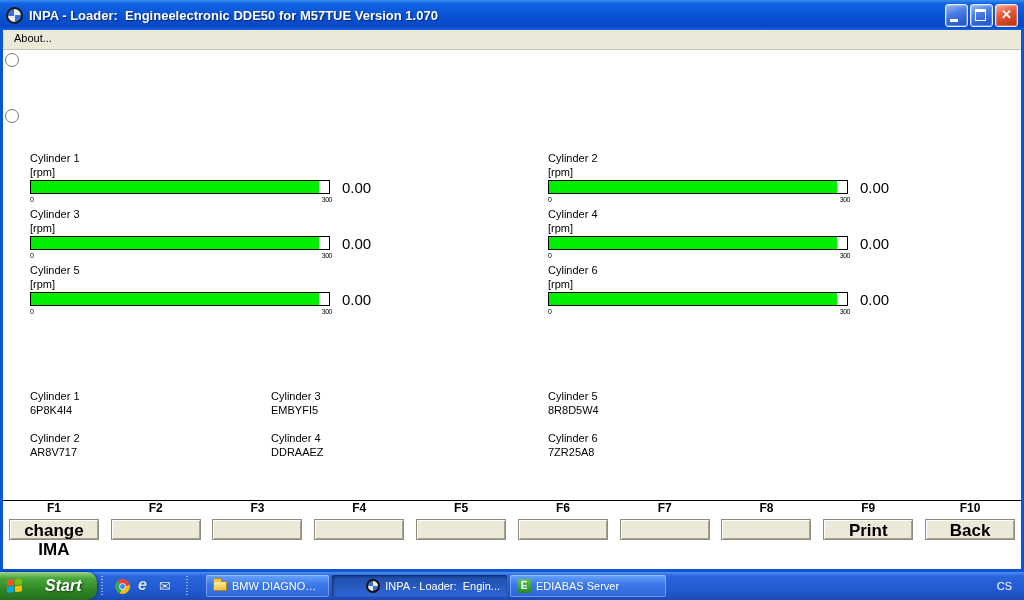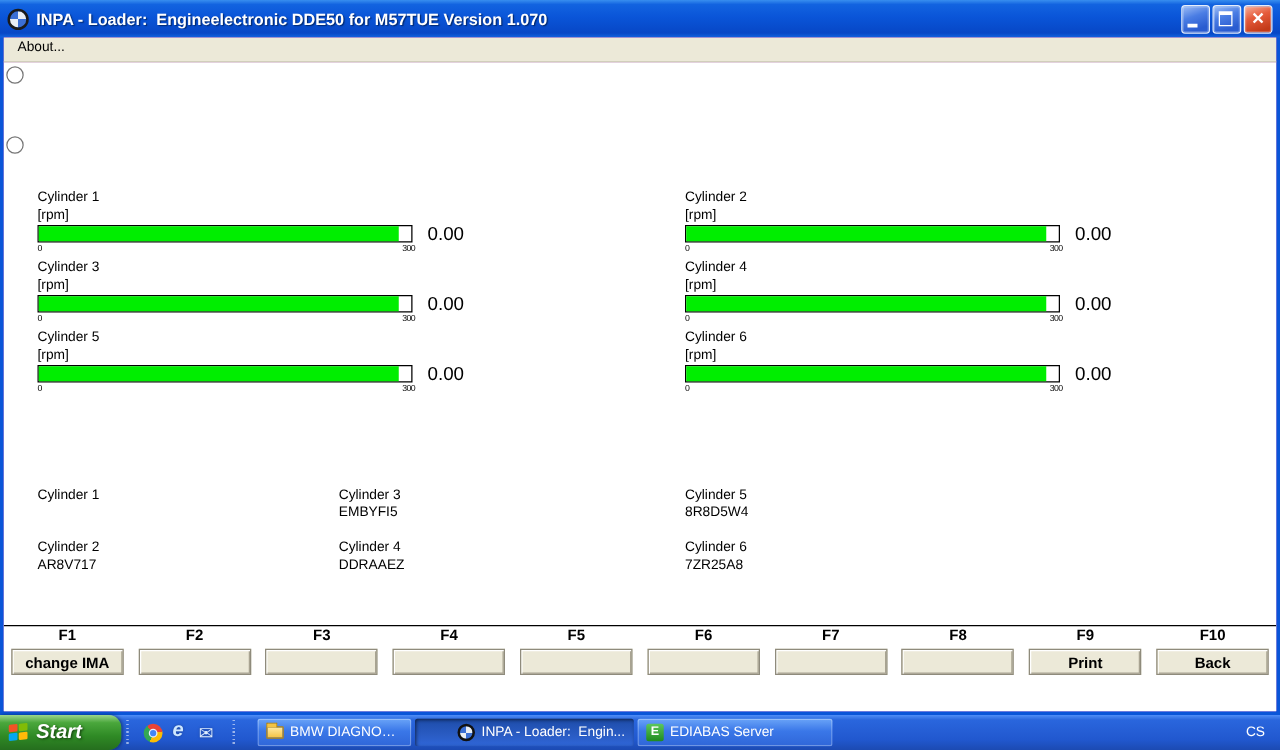--- a/index.html
+++ b/index.html
@@ -20,21 +20,21 @@
   .wc{width:21px;height:21px;border-radius:3px;border:1px solid #e6eefc;position:relative;
     box-shadow:inset 0 0 0 1px rgba(255,255,255,.25);}
   .wc-min,.wc-max{background:linear-gradient(160deg,#9dbdf5 0%,#4a7de4 40%,#2a5cd0 80%);}
   .wc-min::after{content:"";position:absolute;left:4px;bottom:4px;width:8px;height:3px;background:#fff;}
   .wc-max::after{content:"";position:absolute;left:4px;top:4px;width:9px;height:8px;
     border:1px solid #fff;border-top-width:3px;}
   .wc-close{background:linear-gradient(160deg,#f7b09a 0%,#e65c3c 40%,#c33a18 85%);}
   .wc-close::after{content:"✕";position:absolute;left:0;top:0;width:100%;height:100%;
     color:#fff;font-size:13px;font-weight:bold;text-align:center;line-height:20px;}
 
-  .window-body{flex:1;margin:0 3px 3px;background:#a21caf;display:flex;flex-direction:column;min-height:0;}
+  .window-body{flex:1;margin:0 3px 3px;background:#f0abfc;display:flex;flex-direction:column;min-height:0;}
   .menubar{flex:0 0 17px;background:#ece9d8;border-bottom:1px solid #c8c5b2;
     font-size:11px;color:#000;padding:2px 0 0 7px;}
   .menu-item{padding:0 4px;}
   .client{position:relative;flex:1;background:#fff;overflow:hidden;}
 
   
   .ind-circle{position:absolute;left:2px;width:12px;height:12px;border:1px solid #777;
     border-radius:50%;background:#fff;}
   .ind-top{top:3px;} .ind-bottom{top:59px;}
   .page-heading{position:absolute;left:27px;top:16px;font-size:21px;color:#000;font-weight:normal;}
@@ -57,27 +57,27 @@
   .panel{position:absolute;left:0;right:0;top:450px;bottom:0;background:#fff;border-top:1px solid #000;}
   .panel-row1{position:relative;height:18px;}
   .running{position:absolute;left:0;top:1px;width:106px;height:16px;background:#00ff00;
     font-weight:bold;font-size:12px;line-height:16px;padding-left:2px;color:#000;}
   .panel-title{text-align:center;font-weight:bold;font-size:12px;line-height:18px;color:#000;}
   .fkey-labels{display:grid;grid-template-columns:repeat(10,1fr);text-align:center;
     font-weight:bold;font-size:12px;height:16px;color:#000;}
   .fkey-buttons{display:grid;grid-template-columns:repeat(10,1fr);justify-items:center;margin-top:2px;}
   .fbtn{width:90px;height:21px;background:#ece9d8;border:1px solid #8f8b7c;box-sizing:border-box;
     box-shadow:inset 1px 1px 0 #fff,inset -1px -1px 0 #a8a391;
-    font-weight:bold;font-size:12px;text-align:center;line-height:19px;color:#000;}
+    font-weight:bold;font-size:17px;text-align:center;line-height:19px;color:#000;}
 
   
   .taskbar{position:absolute;left:0;right:0;bottom:0;height:28px;display:flex;align-items:center;
     background:linear-gradient(180deg,#4f8df6 0%,#2a66dd 14%,#2158cf 70%,#1c4ab2 100%);}
   .start-btn{height:28px;flex:0 0 97px;border-radius:0 10px 10px 0;display:flex;align-items:center;
-    gap:5px;padding:0 10px 0 7px;box-sizing:border-box;
+    gap:21px;padding:0 10px 0 7px;box-sizing:border-box;
     background:linear-gradient(180deg,#9cd68c 0%,#4aa73c 22%,#2f8a25 60%,#256e1e 100%);
     box-shadow:1px 0 3px rgba(0,0,0,.45);}
   .win-flag{width:17px;height:15px;display:grid;grid-template-columns:7px 7px;
     grid-template-rows:6px 6px;gap:1px;transform:skewY(-6deg);}
   .win-flag span{border-radius:1px;}
   .wf-r{background:#f35325;}.wf-g{background:#81bc06;}.wf-b{background:#05a6f0;}.wf-y{background:#ffba08;}
   .start-label{color:#fff;font-weight:bold;font-style:italic;font-size:16px;
     text-shadow:1px 1px 2px #153f0e;}
   .tb-handle{width:6px;height:20px;margin:0 2px;
     background:repeating-linear-gradient(180deg,rgba(255,255,255,.55) 0 1px,transparent 1px 3px);
@@ -255,20 +255,21 @@
             <div class="scale">
               <span>0</span>
               <span>300</span>
             </div>
           </div>
         </div>
 
         <div class="codes">
           <div class="code-block">
             <div>Cylinder 1</div>
+            <div>6P8K4I4</div>
           </div>
           <div class="code-block">
             <div>Cylinder 3</div>
             <div>EMBYFI5</div>
           </div>
           <div class="code-block">
             <div>Cylinder 5</div>
             <div>8R8D5W4</div>
           </div>
           <div class="code-block">

